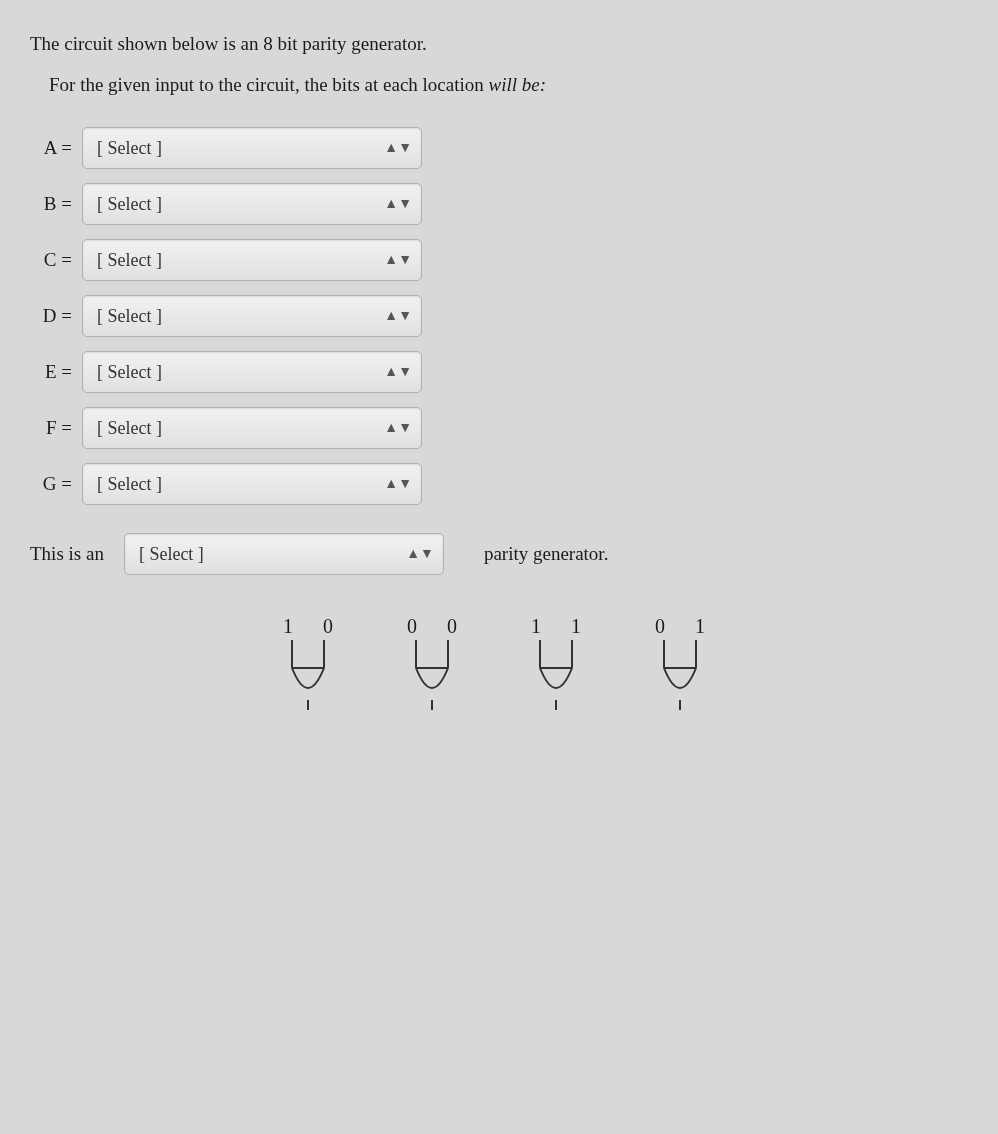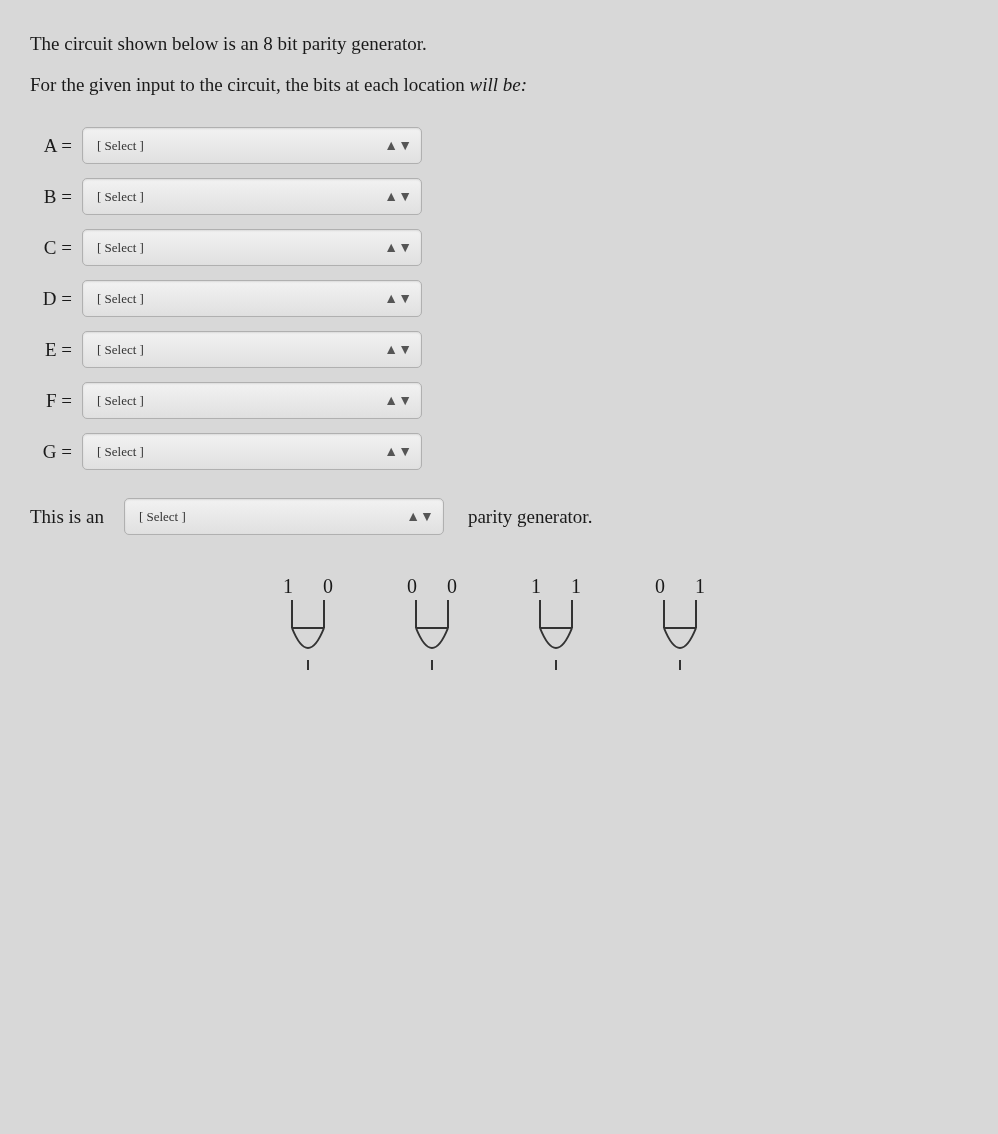--- a/index.html
+++ b/index.html
@@ -23,20 +23,21 @@
     .intro-text {
       margin-bottom: 12px;
       font-size: 19px;
       line-height: 1.5;
     }
 
     .question-text {
       margin-bottom: 28px;
       font-size: 19px;
       line-height: 1.5;
+      margin-left: 19px;
     }
 
     .question-text em {
       font-style: italic;
     }
 
     .selects-section {
       display: flex;
       flex-direction: column;
       gap: 14px;
@@ -57,21 +58,21 @@
     }
 
     .select-wrapper {
       position: relative;
       width: 340px;
     }
 
     .select-wrapper select {
       width: 100%;
       padding: 10px 36px 10px 14px;
-      font-size: 13px;
+      font-size: 18px;
       font-family: Georgia, 'Times New Roman', serif;
       background: linear-gradient(to bottom, #f2f2f2, #e0e0e0);
       border: 1px solid #b0b0b0;
       border-radius: 5px;
       appearance: none;
       -webkit-appearance: none;
       cursor: pointer;
       color: #333;
       outline: none;
       box-shadow: inset 0 1px 2px rgba(0,0,0,0.1);
@@ -97,21 +98,21 @@
       gap: 20px;
       margin-top: 8px;
     }
 
     .this-is-label {
       font-size: 19px;
     }
 
     .parity-label {
       font-size: 19px;
-      margin-left: 4px;
+      margin-left: 20px;
     }
 
     .this-is-row .select-wrapper {
       width: 320px;
     }
 
     
     .circuit-section {
       margin-top: 40px;
       display: flex;

